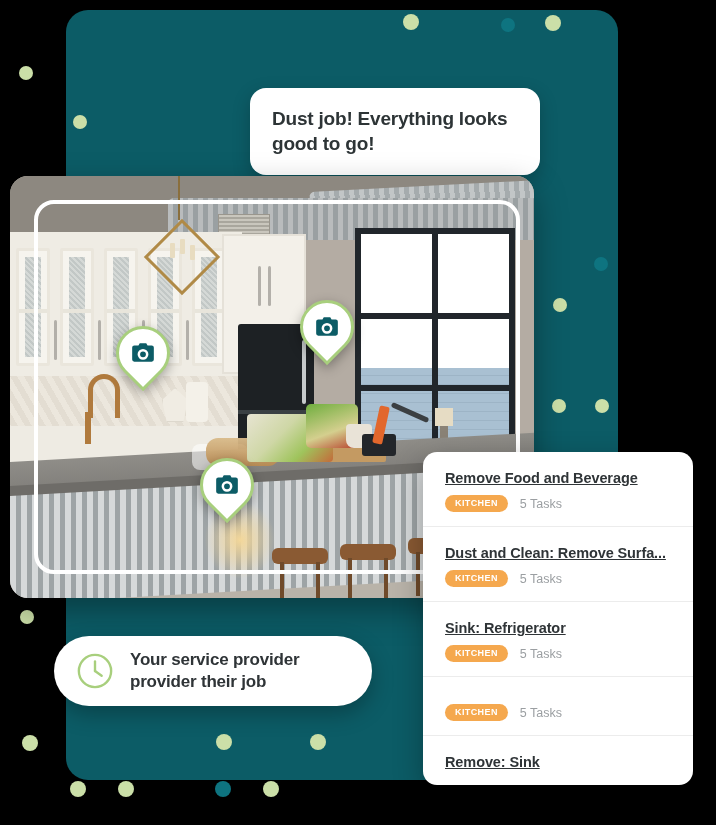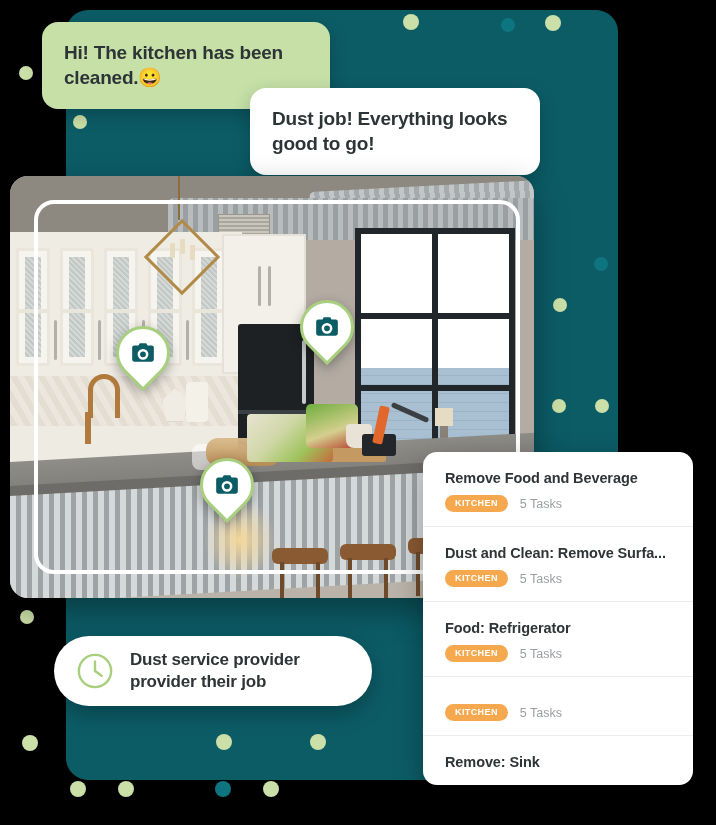--- a/index.html
+++ b/index.html
@@ -217,21 +217,21 @@
   .task-panel {
     position:absolute; left:423px; top:452px; width:270px; height:333px;
     background:#ffffff; border-radius:14px;
     box-shadow: 0 10px 30px rgba(0,0,0,0.30);
     overflow:hidden;
   }
   .task-item { padding:18px 22px 14px 22px; }
   .task-item + .task-item { border-top:1px solid #ececec; }
   .task-title {
     font-size:14.5px; font-weight:bold; color:#2f3437; letter-spacing:-0.1px;
-    white-space:nowrap; overflow:hidden; text-overflow:ellipsis;
+    white-space:nowrap; overflow:hidden; text-overflow:ellipsis;text-decoration:underline;
   }
   .task-meta { margin-top:9px; display:flex; align-items:center; gap:12px; }
   .badge {
     background:#f5a councils; 
     background:#f6a councils;
   }
   .badge {
     background:#f5a84e; color:#ffffff; font-size:9px; font-weight:bold;
     letter-spacing:.4px; padding:3px 10px 4px; border-radius:9px;
   }
@@ -269,23 +269,20 @@
       <div class="dot" style="left: 20px; top: 610px; width: 14px; height: 14px; background: rgb(203, 223, 168);"></div>
       <div class="dot" style="left: 22px; top: 735px; width: 16px; height: 16px; background: rgb(203, 223, 168);"></div>
       <div class="dot" style="left: 216px; top: 734px; width: 16px; height: 16px; background: rgb(203, 223, 168);"></div>
       <div class="dot" style="left: 310px; top: 734px; width: 16px; height: 16px; background: rgb(203, 223, 168);"></div>
       <div class="dot" style="left: 70px; top: 781px; width: 16px; height: 16px; background: rgb(203, 223, 168);"></div>
       <div class="dot" style="left: 118px; top: 781px; width: 16px; height: 16px; background: rgb(203, 223, 168);"></div>
       <div class="dot" style="left: 215px; top: 781px; width: 16px; height: 16px; background: rgb(14, 116, 128);"></div>
       <div class="dot" style="left: 263px; top: 781px; width: 16px; height: 16px; background: rgb(203, 223, 168);"></div>
     </div>
 
-  <div class="bubble bubble-green">
-    <span>Hi! The kitchen has been cleaned.</span><span class="emoji">😀</span>
-  </div>
 
   <div class="bubble bubble-white">
     <span>Dust job! Everything looks good to go!</span>
   </div>
 
   <div class="photo-card">
     <div class="photo-scene">
       <div class="wall-top"></div>
       <div class="wall-mid"></div>
       <div class="duct2"></div>
@@ -436,21 +433,21 @@
           </div>
         </div>
         <div class="task-item">
           <div class="task-title">Dust and Clean: Remove Surfa...</div>
           <div class="task-meta">
             <span class="badge">KITCHEN</span>
             <span class="task-count">5 Tasks</span>
           </div>
         </div>
         <div class="task-item">
-          <div class="task-title">Food: Refrigerator</div>
+          <div class="task-title">Sink: Refrigerator</div>
           <div class="task-meta">
             <span class="badge">KITCHEN</span>
             <span class="task-count">5 Tasks</span>
           </div>
         </div>
         <div class="task-item">
           <div class="task-meta">
             <span class="badge">KITCHEN</span>
             <span class="task-count">5 Tasks</span>
           </div>
@@ -463,18 +460,18 @@
 
   <div class="notif">
     <span class="clock-icon">
       <svg viewBox="0 0 40 40">
         <circle cx="20" cy="20" r="17" fill="none" stroke="#a8cf7d" stroke-width="2.5"></circle>
         <line x1="20" y1="20" x2="20" y2="10" stroke="#a8cf7d" stroke-width="2.5" stroke-linecap="round"></line>
         <line x1="20" y1="20" x2="27" y2="25" stroke="#a8cf7d" stroke-width="2.5" stroke-linecap="round"></line>
       </svg>
     </span>
     <span class="notif-text">
-      <span>Dust service provider</span><br>
+      <span>Your service provider</span><br>
       <span>provider their job</span>
     </span>
   </div>
 
 </div>
 
 </body></html>

